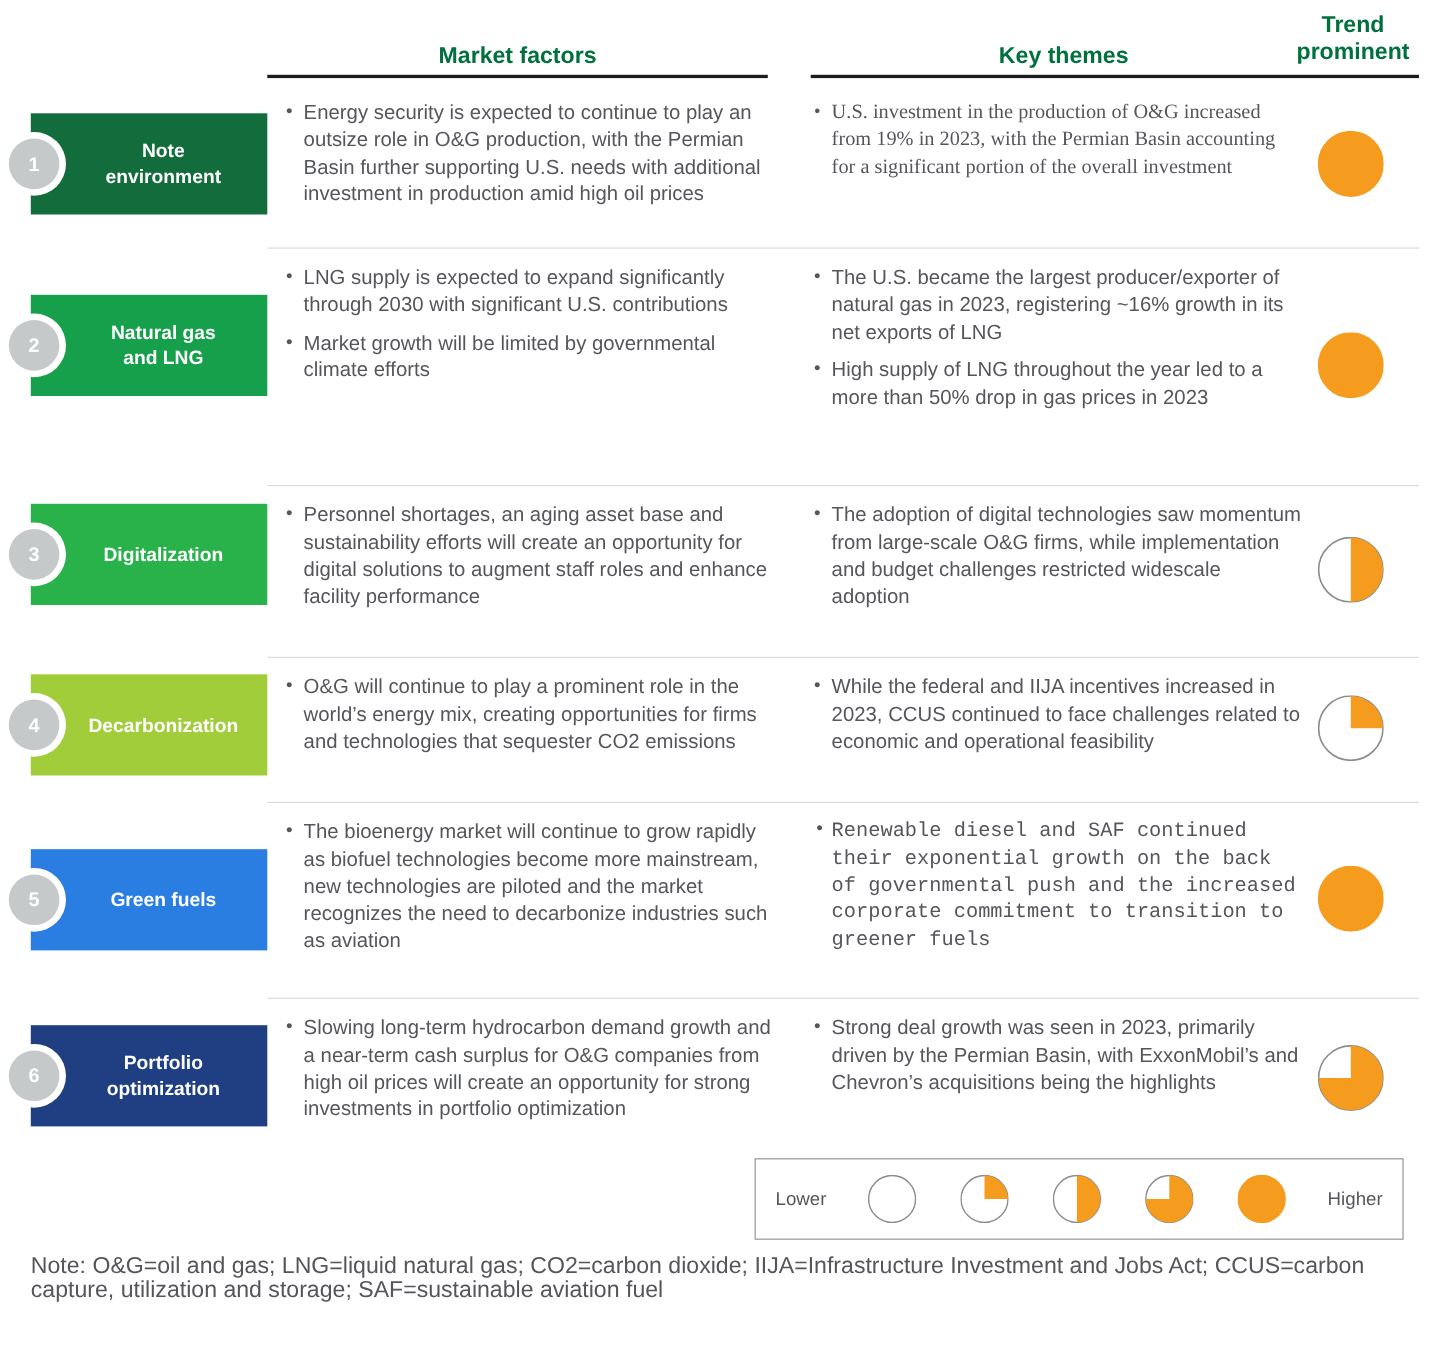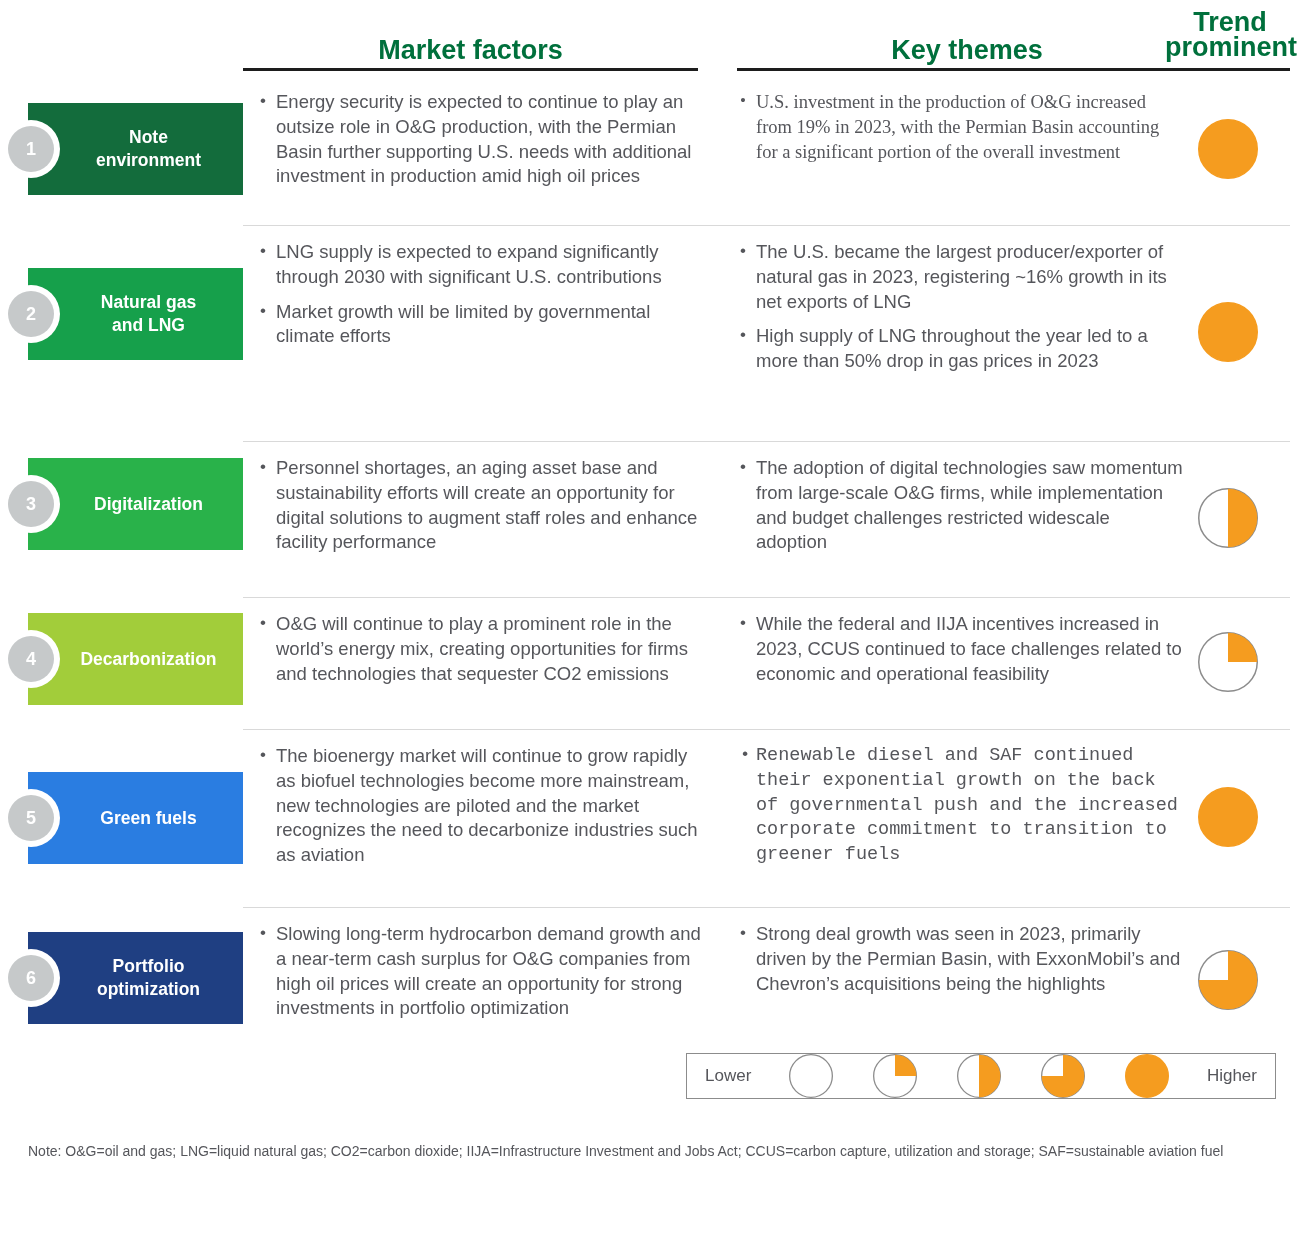--- a/index.html
+++ b/index.html
@@ -11,21 +11,21 @@
     color: #4a4a55;
     overflow: hidden;
   }
 
   .page { position: relative; width: 1300px; height: 1237px; }
 
   
   .header { position: absolute; left: 0; top: 0; width: 1300px; height: 72px; }
   .hdr-title {
     position: absolute;
-    font-size: 27px;
+    font-size: 21px;
     font-weight: bold;
     color: #00703c;
     text-align: center;
     line-height: 25px;
   }
   #hdr-market  { left: 243px; top: 38px; width: 455px; }
   #hdr-themes  { left: 737px; top: 38px; width: 460px; }
   #hdr-trend   { left: 1165px; top: 10px; width: 130px; }
 
   .hdr-rule { position: absolute; height: 3px; background: #1d1d1d; top: 68px; }
@@ -104,35 +104,35 @@
   }
 
   
   .pie-cell { position: absolute; left: 1198px; width: 64px; }
   .pie { display: block; }
 
   
   .legend {
     position: absolute;
     left: 686px; top: 1053px;
-    width: 590px; height: 46px;
+    width: 590px; height: 74px;
     border: 1px solid #8c8c8c;
     display: flex;
     align-items: center;
     justify-content: space-between;
     padding: 0 18px;
     background: #ffffff;
   }
   .legend-text { font-size: 17px; color: #55565b; }
   .legend-items { display: flex; align-items: center; gap: 40px; }
 
   
   .footer { position: absolute; left: 28px; top: 1140px; width: 1250px; }
   .footer-line {
-    font-size: 14px;
+    font-size: 21px;
     line-height: 22px;
     color: #55565b;
   }
 </style>
 </head>
 <body>
 
 <div class="page">
 
   <div class="header">

